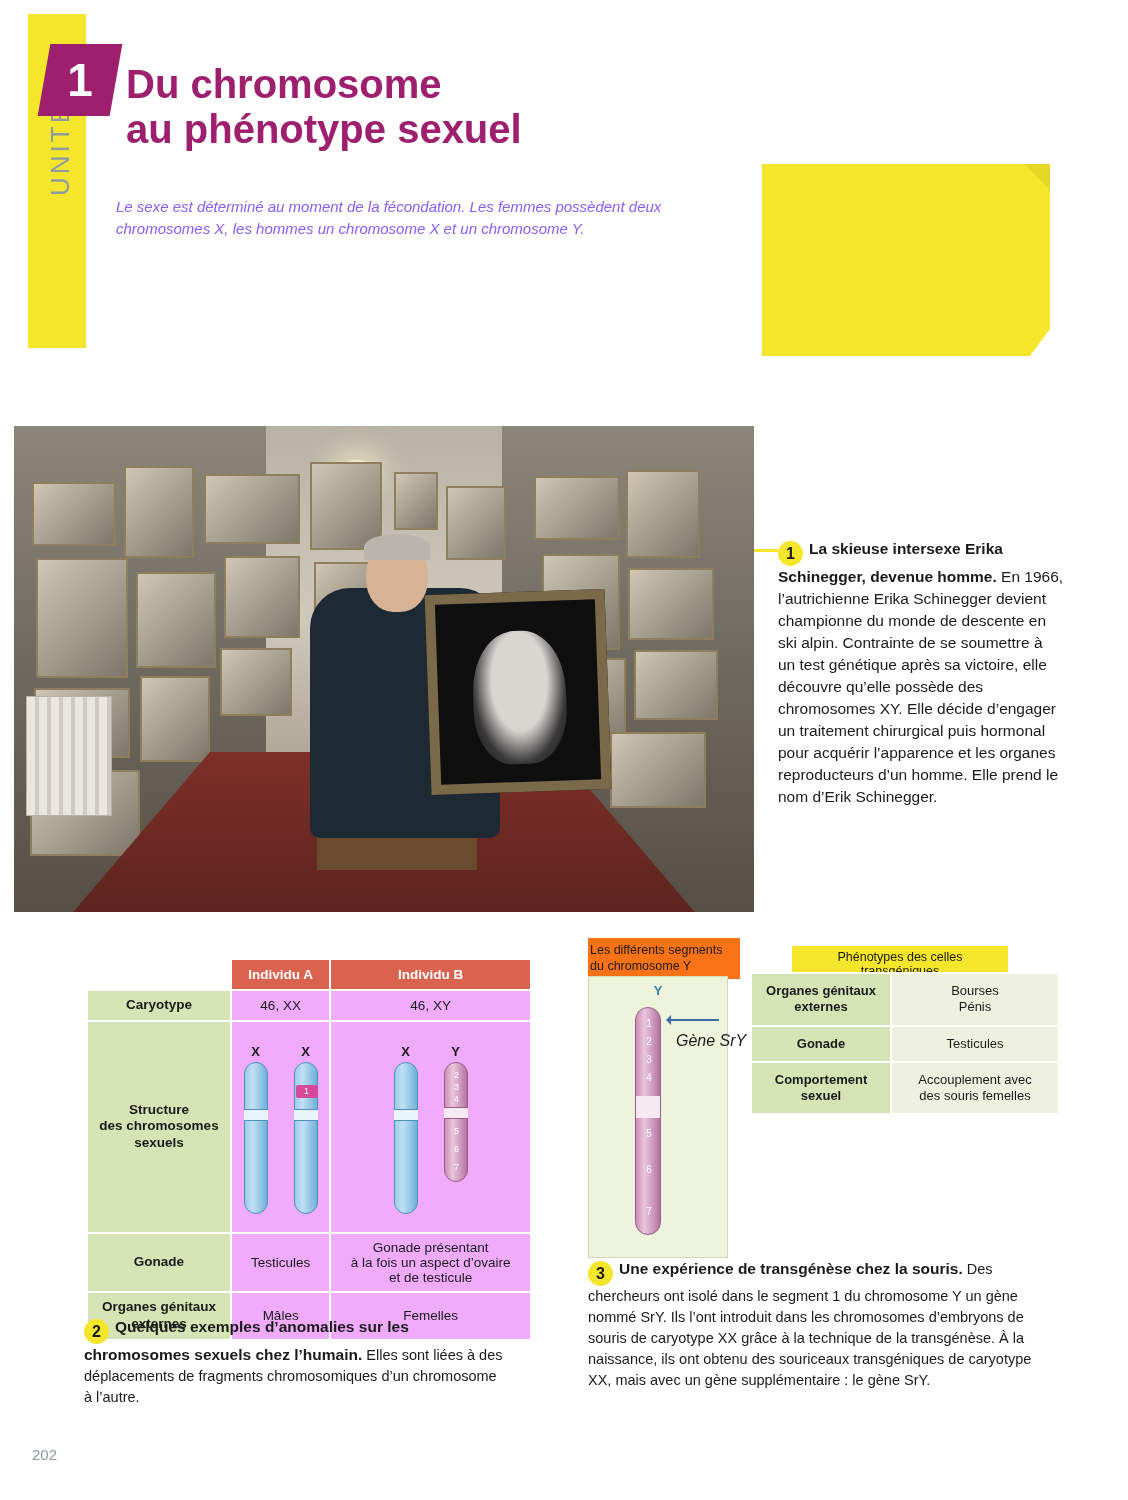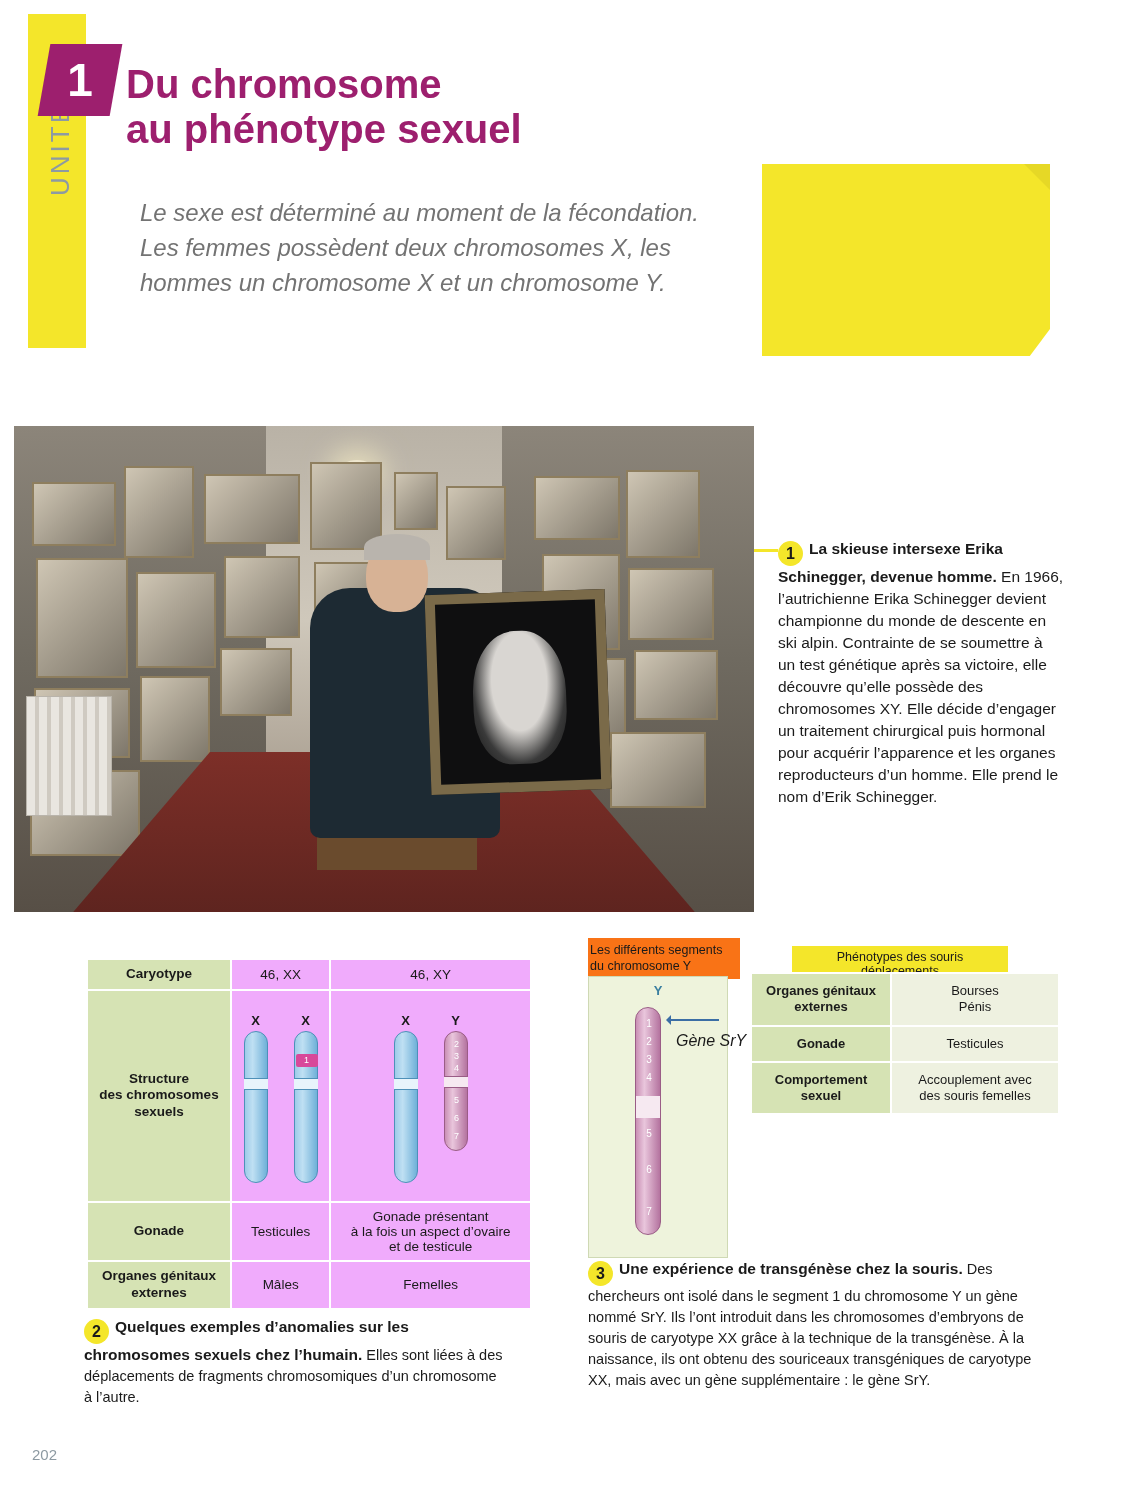--- a/index.html
+++ b/index.html
@@ -33,23 +33,23 @@
     color:#fff; font-size:46px; font-weight:bold; text-align:center; line-height:72px;
   }
 
   
   .title {
     position:absolute; left:126px; top:62px; width:640px;
     font-size:40px; font-weight:bold; line-height:1.12;
     color:#9d1f6e;
   }
   .intro {
-    position:absolute; left:140px; top:196px; width:600px;
-    font-size:24px; line-height:1.45; font-style:italic;
-    color:#737373;
+    position:absolute; left:116px; top:196px; width:600px;
+    font-size:15px; line-height:1.45; font-style:italic;
+    color:#8b5cf6;
   }
 
   
   .question {
     position:absolute; left:762px; top:164px; width:288px; height:192px;
     background:#f4e62a;
     color:#2a2a2a;
     padding:20px 18px 0 22px;
     font-style:italic; font-weight:bold; font-size:18px; line-height:1.33;
     clip-path:polygon(0 0, 100% 0, 100% 86%, 93% 100%, 0 100%);
@@ -320,20 +320,25 @@
 </div>
 
 <div class="cap1">
   <div class="leader"></div>
   <span class="num-badge">1</span><span class="strong">La skieuse intersexe Erika Schinegger, devenue homme.</span>
   <span>En 1966, l’autrichienne Erika Schinegger devient championne du monde de descente en ski alpin. Contrainte de se soumettre à un test génétique après sa victoire, elle découvre qu’elle possède des chromosomes XY. Elle décide d’engager un traitement chirurgical puis hormonal pour acquérir l’apparence et les organes reproducteurs d’un homme. Elle prend le nom d’Erik Schinegger.</span>
 </div>
 
 <table class="tbl">
   <tbody>
+      <tr>
+    <td class="hd-empty"></td>
+    <td class="hd">Individu A</td>
+    <td class="hd">Individu B</td>
+  </tr>
   <tr>
     <td class="rowlab">Caryotype</td>
     <td class="cell">46, XX</td>
     <td class="cell">46, XY</td>
   </tr>
   <tr>
     <td class="rowlab" style="white-space:pre-line">Structure
 des chromosomes
 sexuels</td>
     <td class="cell chromo-cell">
@@ -403,21 +408,21 @@
     <div class="s" style="top:62px">4</div>
     <div class="waist"></div>
     <div class="s" style="top:118px">5</div>
     <div class="s" style="top:154px">6</div>
     <div class="s" style="top:196px">7</div>
   </div>
   <div class="gene-arrow"></div>
 </div>
 <div class="gene-txt" style="left:676px;top:1032px">Gène SrY</div>
 
-<div class="tglabel">Phénotypes des souris déplacements</div>
+<div class="tglabel">Phénotypes des celles transgéniques</div>
 <table class="tgtbl">
   <tbody>
       <tr>
     <td class="k" style="white-space:pre-line">Organes génitaux
 externes</td>
     <td class="v" style="white-space:pre-line">Bourses
 Pénis</td>
   </tr>
   <tr>
     <td class="k" style="white-space:pre-line">Gonade</td>

